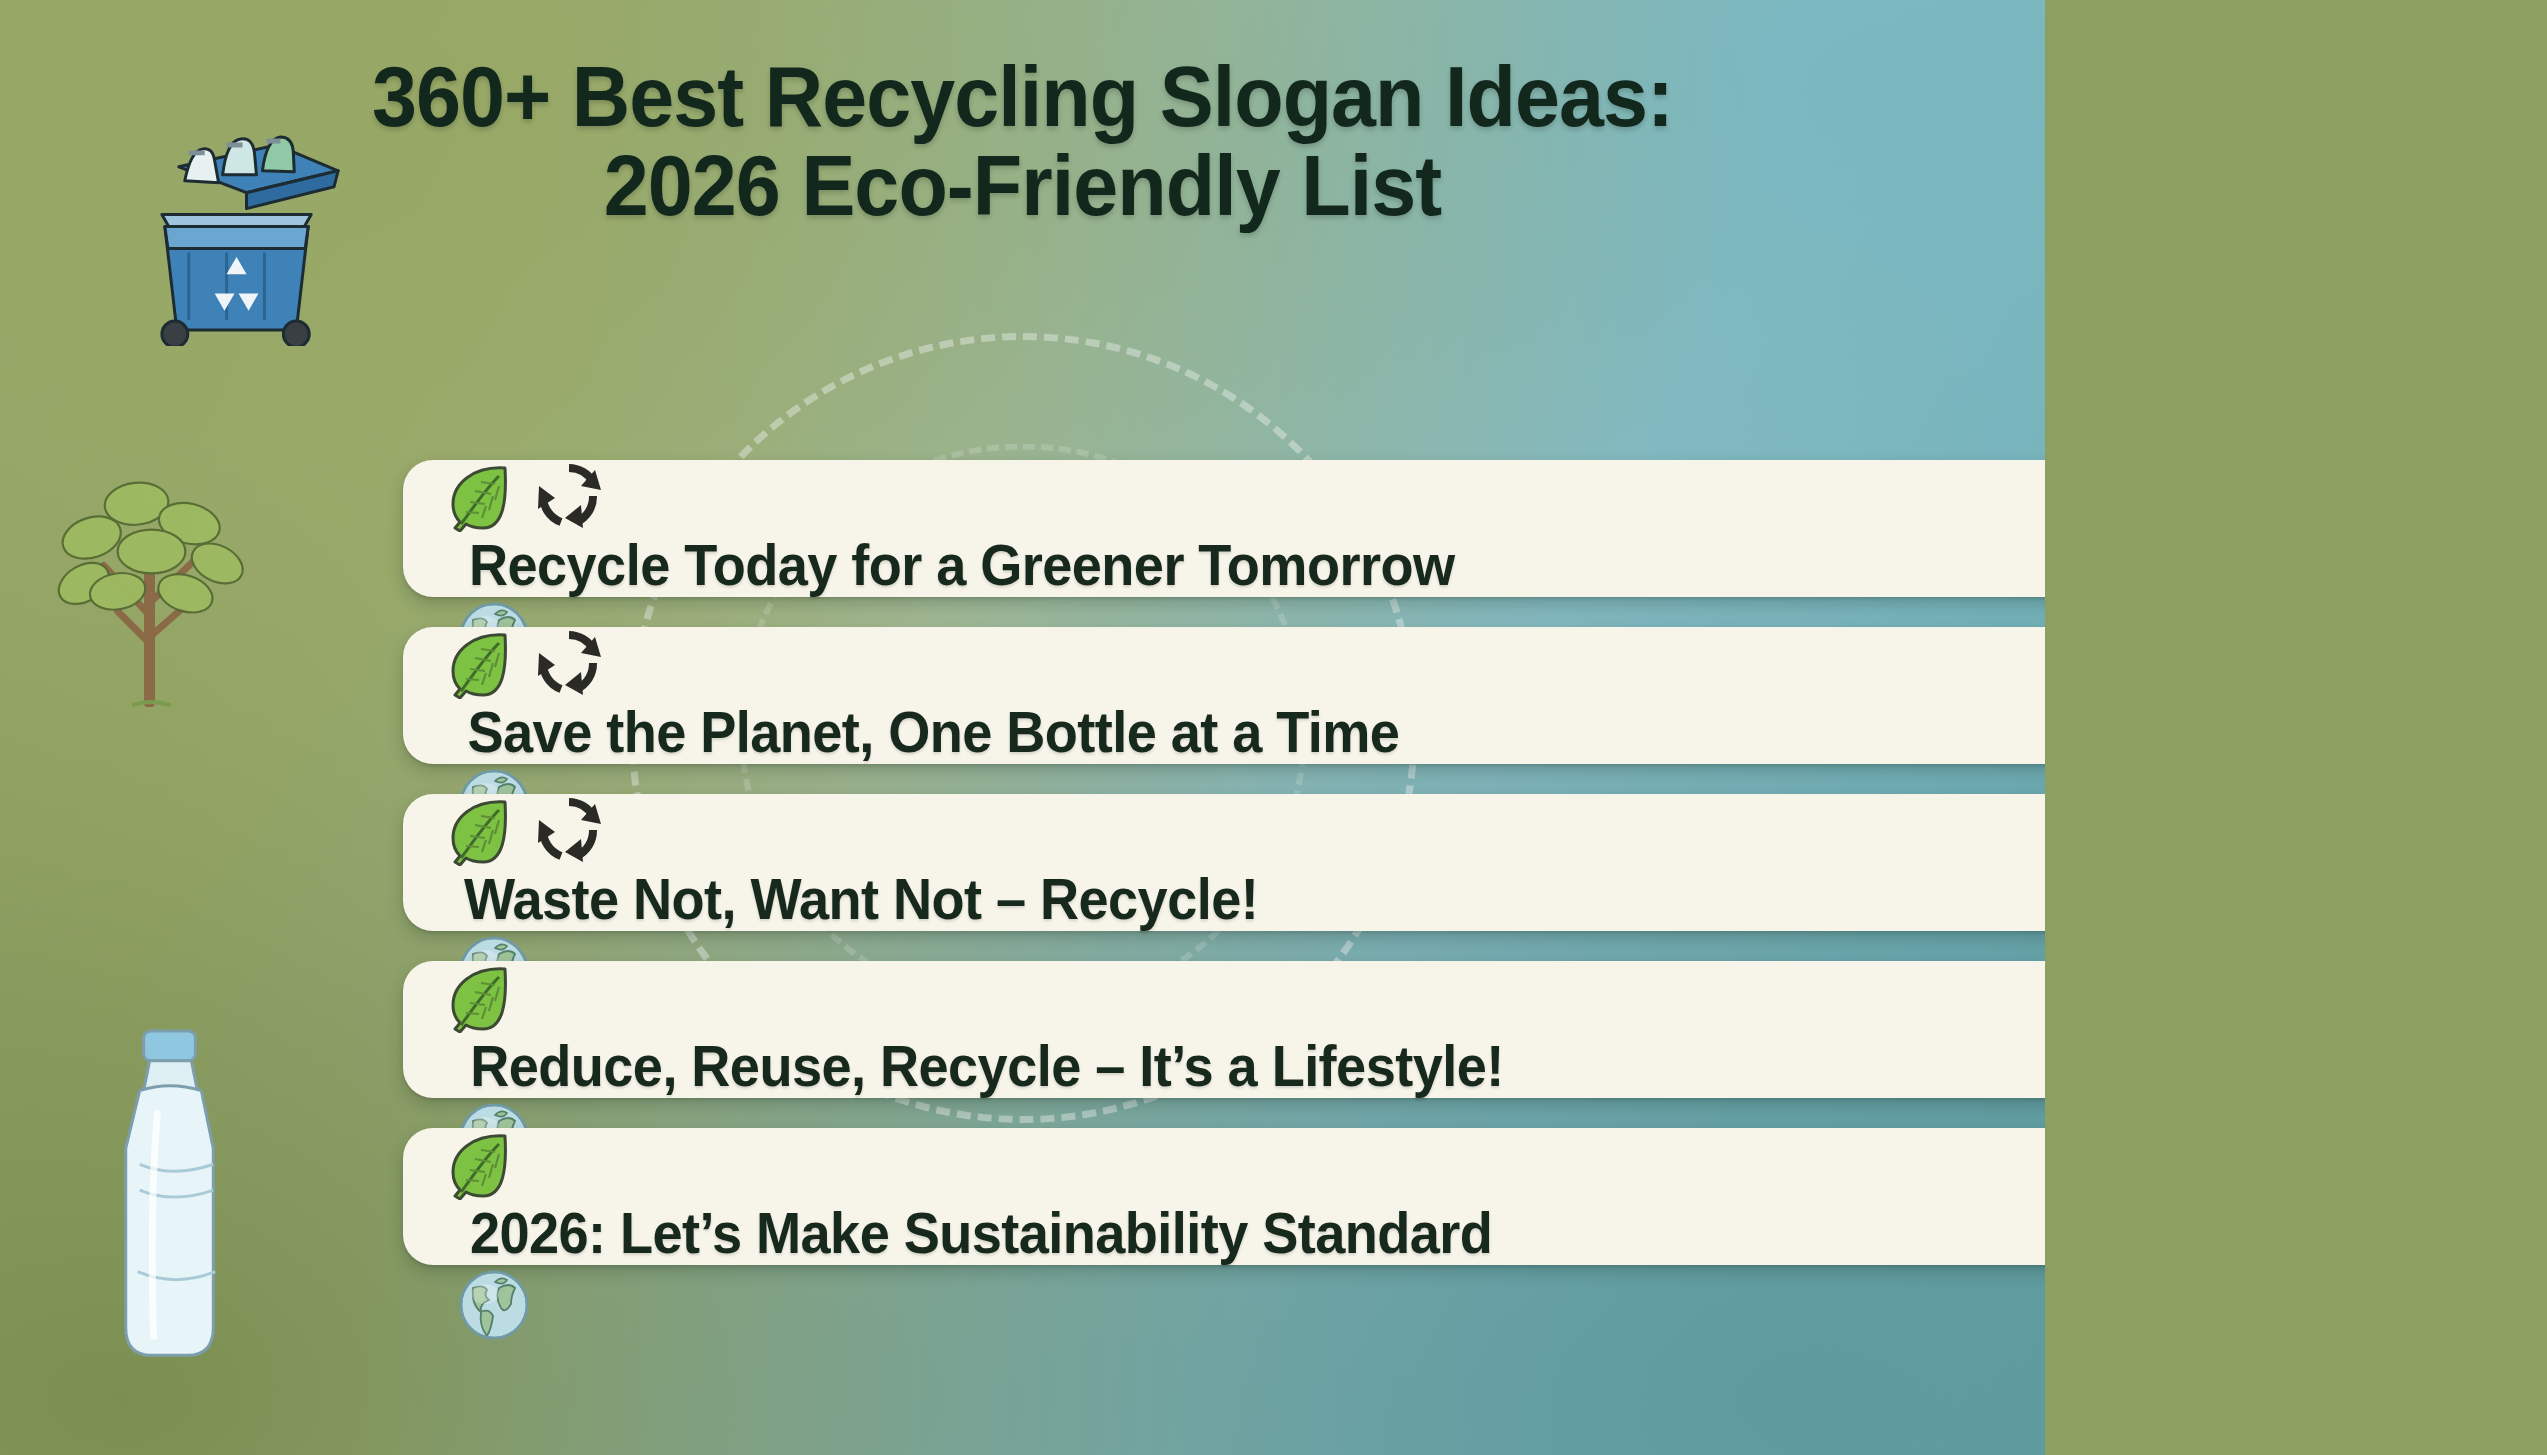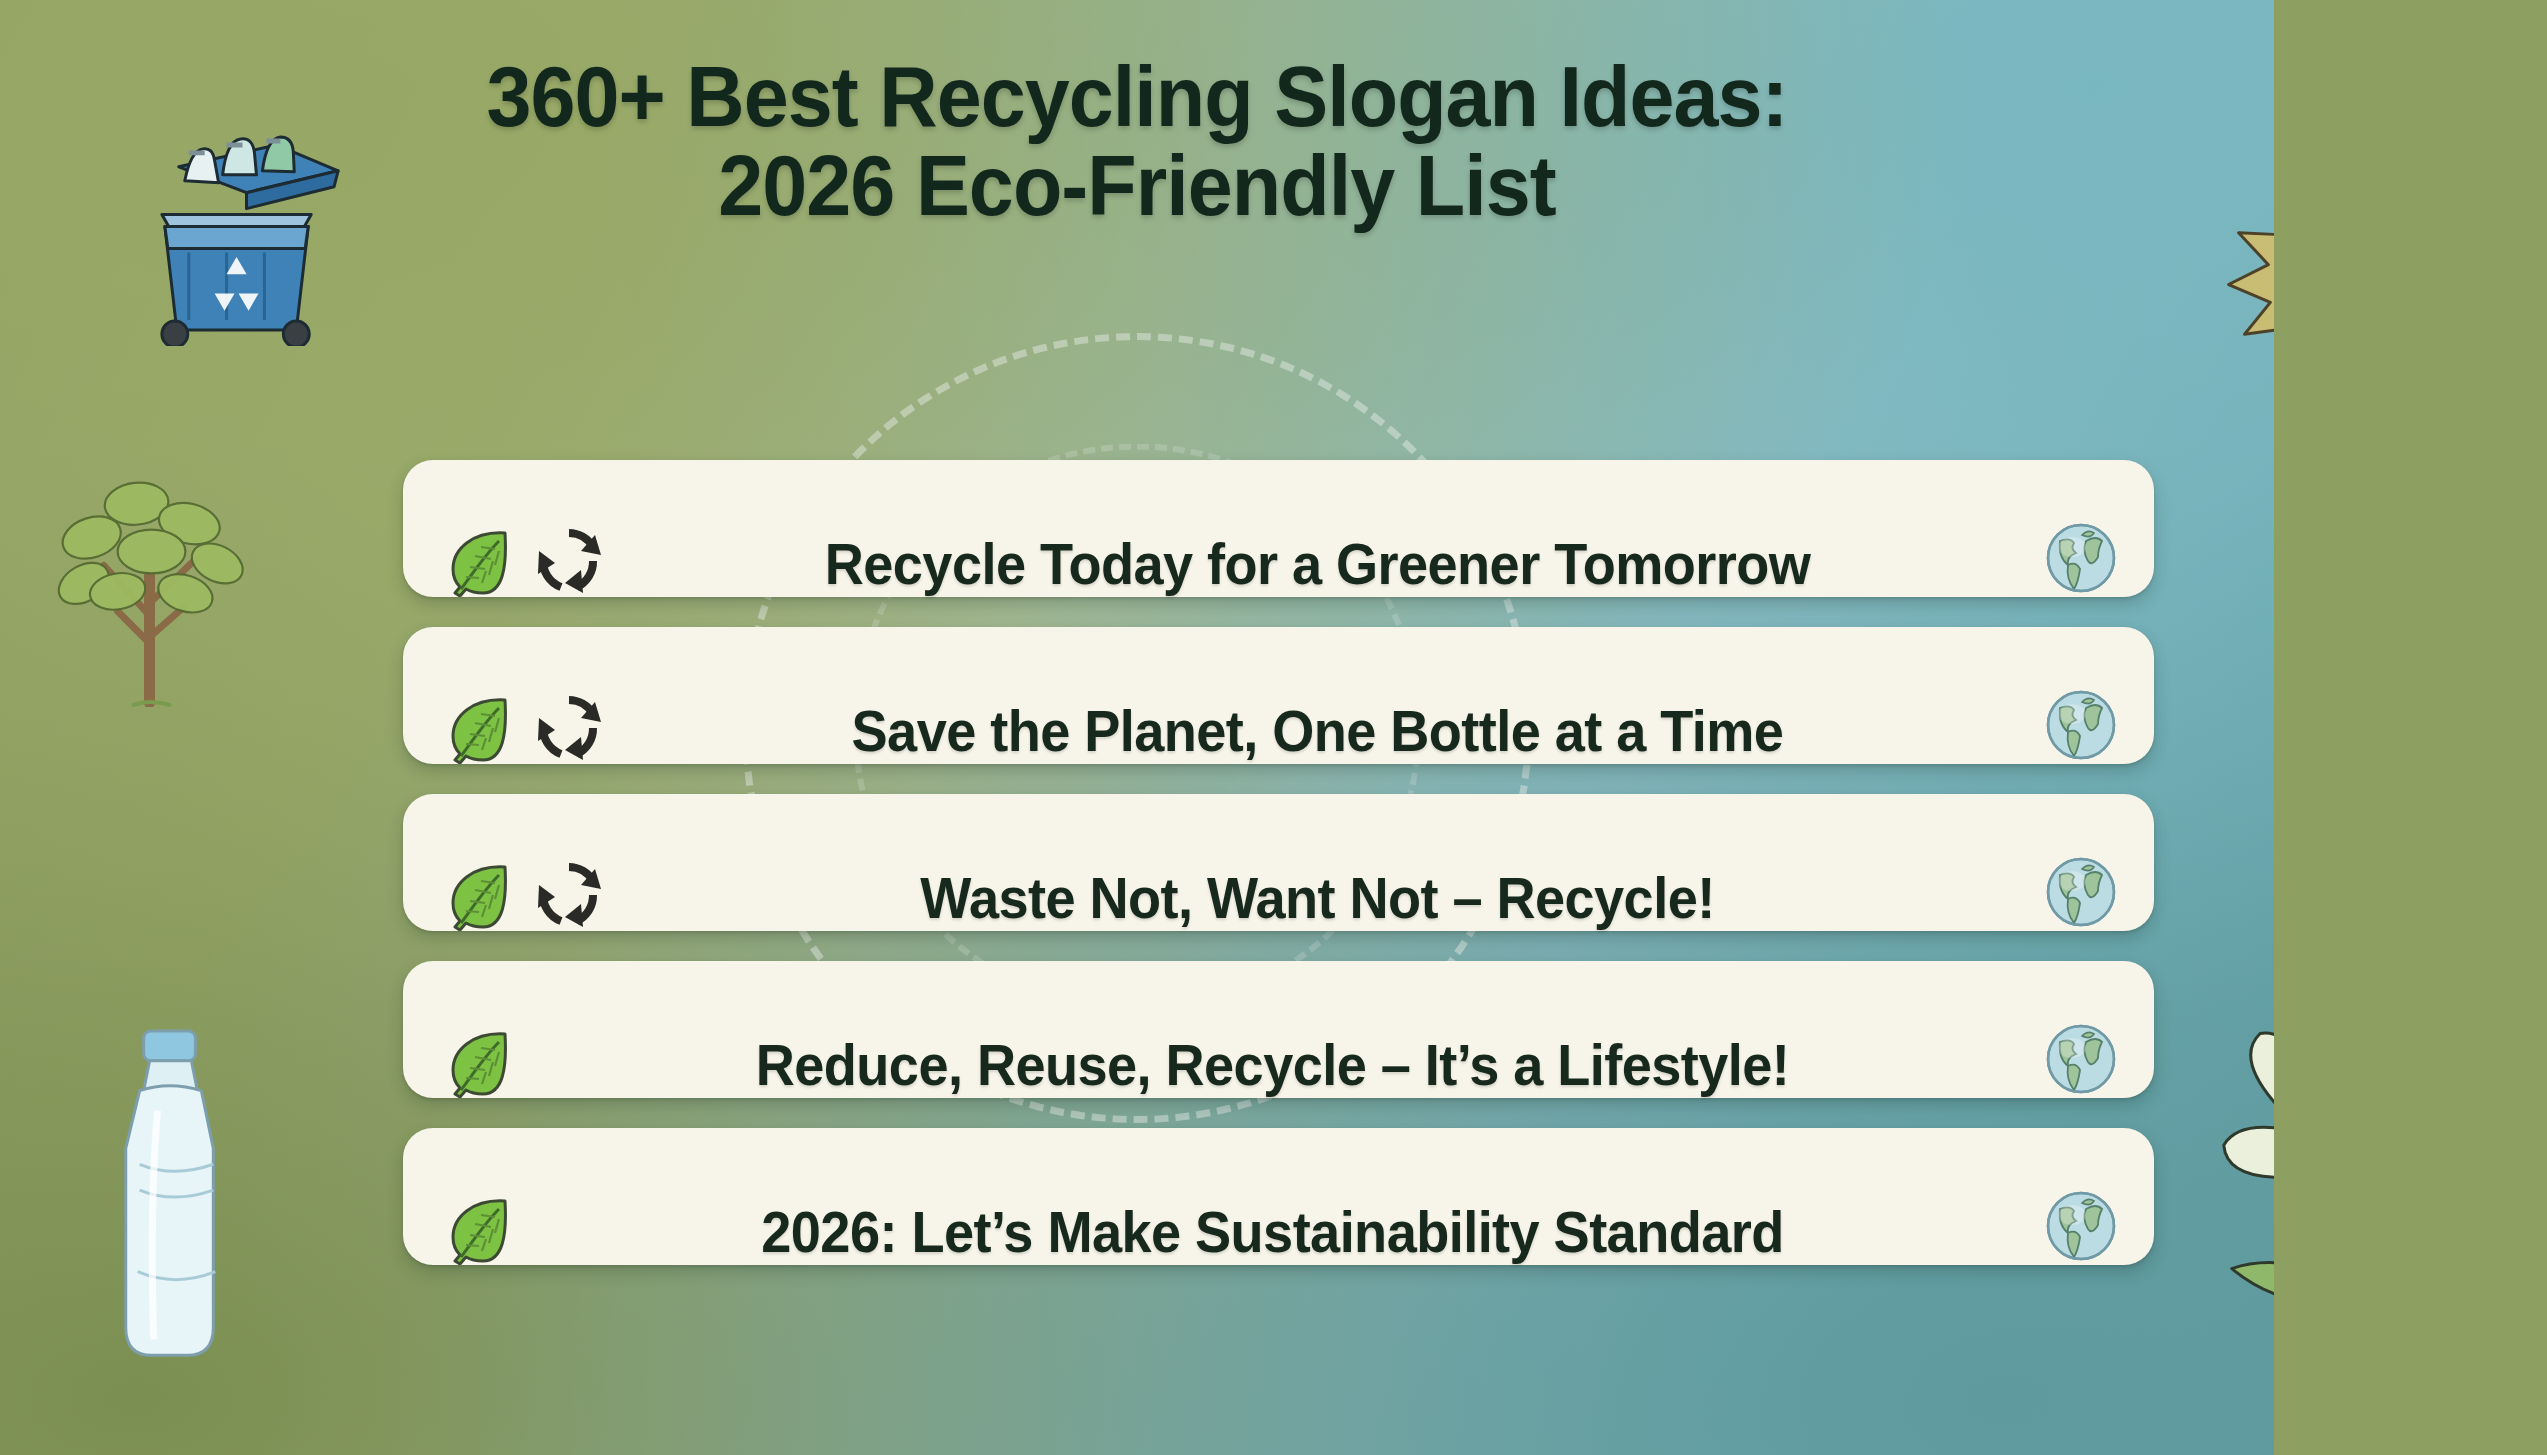--- a/index.html
+++ b/index.html
@@ -2,28 +2,27 @@
 <html><head>
 <meta charset="utf-8">
 <style>
   html,body{margin:0;padding:0;}
   body{
     width:2547px;height:1456px;overflow:hidden;
     font-family:"Liberation Sans", sans-serif;
     background:#8da061;
   }
   #stage{
-    position:relative;width:2250px;height:1456px;overflow:hidden;
+    position:relative;width:2045px;height:1456px;overflow:hidden;
     background:
       radial-gradient(120% 100% at 12% 8%, #97a866 0%, rgba(151,168,102,0) 62%),
       radial-gradient(115% 110% at 92% 6%, #79b7c0 0%, rgba(121,183,192,0) 58%),
       radial-gradient(130% 120% at 88% 96%, #5f9a9e 0%, rgba(95,154,158,0) 55%),
       radial-gradient(130% 120% at 6% 96%, #7c8f52 0%, rgba(124,143,82,0) 55%),
       linear-gradient(115deg,#8fa164 0%, #9bab6d 22%, #a8bca0 44%, #8fbcc2 68%, #6fadb5 86%, #5f9ca2 100%);
-    padding-left: 24px;
   }
   
   .deco-circle{
     position:absolute;left:50%;top:50%;transform:translate(-50%,-50%);
     width:776px;height:776px;border-radius:50%;
     border:7px dashed rgba(232,238,232,.45);
     pointer-events:none;
   }
   .deco-circle.small{
     width:557px;height:557px;border-width:6px;border-color:rgba(232,238,232,.22);
@@ -49,23 +48,24 @@
   .list{
     position:absolute;left:403px;top:460px;width:1751px;z-index:6;
     display:flex;flex-direction:column;gap:30px;
   }
   .card{
     position:relative;
     height:137px;
     border-radius:30px;
     background:#f7f4e9;
     box-shadow:0 7px 16px rgba(25,45,30,.22), 0 2px 3px rgba(25,45,30,.14);
-    display:flex;align-items:flex-end;
+    display:flex;align-items:flex-start;
     padding:0 34px 0 40px;
     box-sizing:border-box;
+    flex-direction:column;
   }
   .card .icons{display:flex;align-items:center;gap:18px;flex:0 0 auto;}
   .card .slogan{
     flex:1 1 auto;text-align:center;
     font-family:"Liberation Sans", sans-serif;
     font-weight:bold;
     font-size:57px;
     color:#17291c;
     letter-spacing:-0.6px;
     transform:scaleX(.95);

